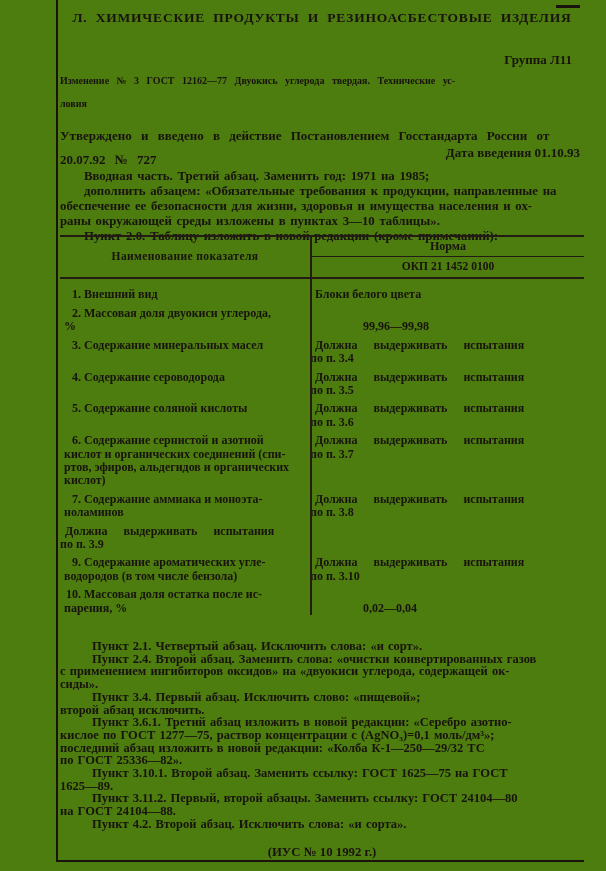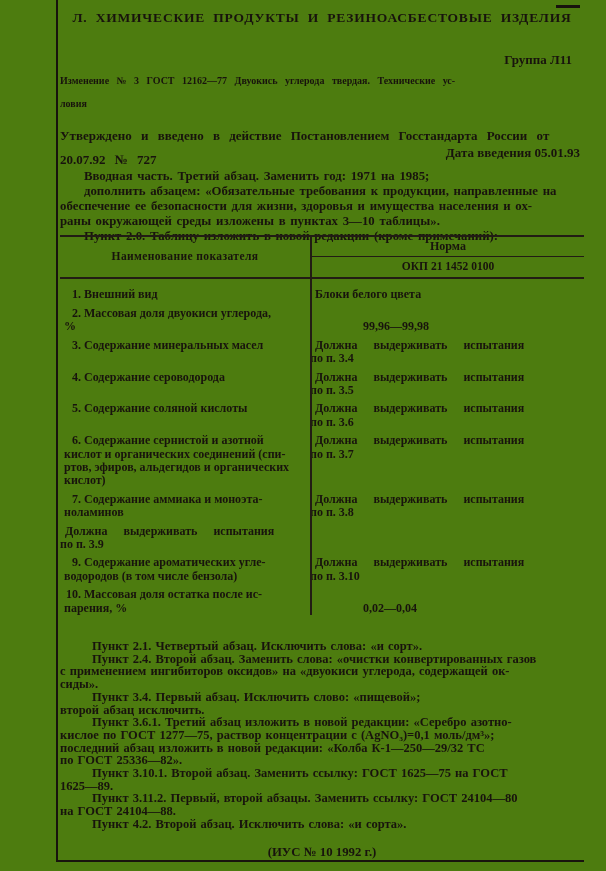--- a/index.html
+++ b/index.html
@@ -94,21 +94,21 @@
   <div class="group">Группа Л11</div>
 
   <p class="para amendment">Изменение № 3 ГОСТ 12162—77 Двуокись углерода твердая. Технические ус-
 ловия</p>
 
   <p class="para approval">Утверждено и введено в действие Постановлением Госстандарта России от
 20.07.92 № 727</p>
 
   <div class="date-line">
     <span>Дата введения</span>
-    <span class="date-value">05.01.93</span>
+    <span class="date-value">01.10.93</span>
   </div>
 
   <div class="intro">
     <p class="para">Вводная часть. Третий абзац. Заменить год: 1971 на 1985;</p>
     <p class="para">дополнить абзацем: «Обязательные требования к продукции, направленные на
 обеспечение ее безопасности для жизни, здоровья и имущества населения и ох-
 раны окружающей среды изложены в пунктах 3—10 таблицы».</p>
     <p class="para">Пункт 2.0. Таблицу изложить в новой редакции (кроме примечаний):</p>
   </div>
 

